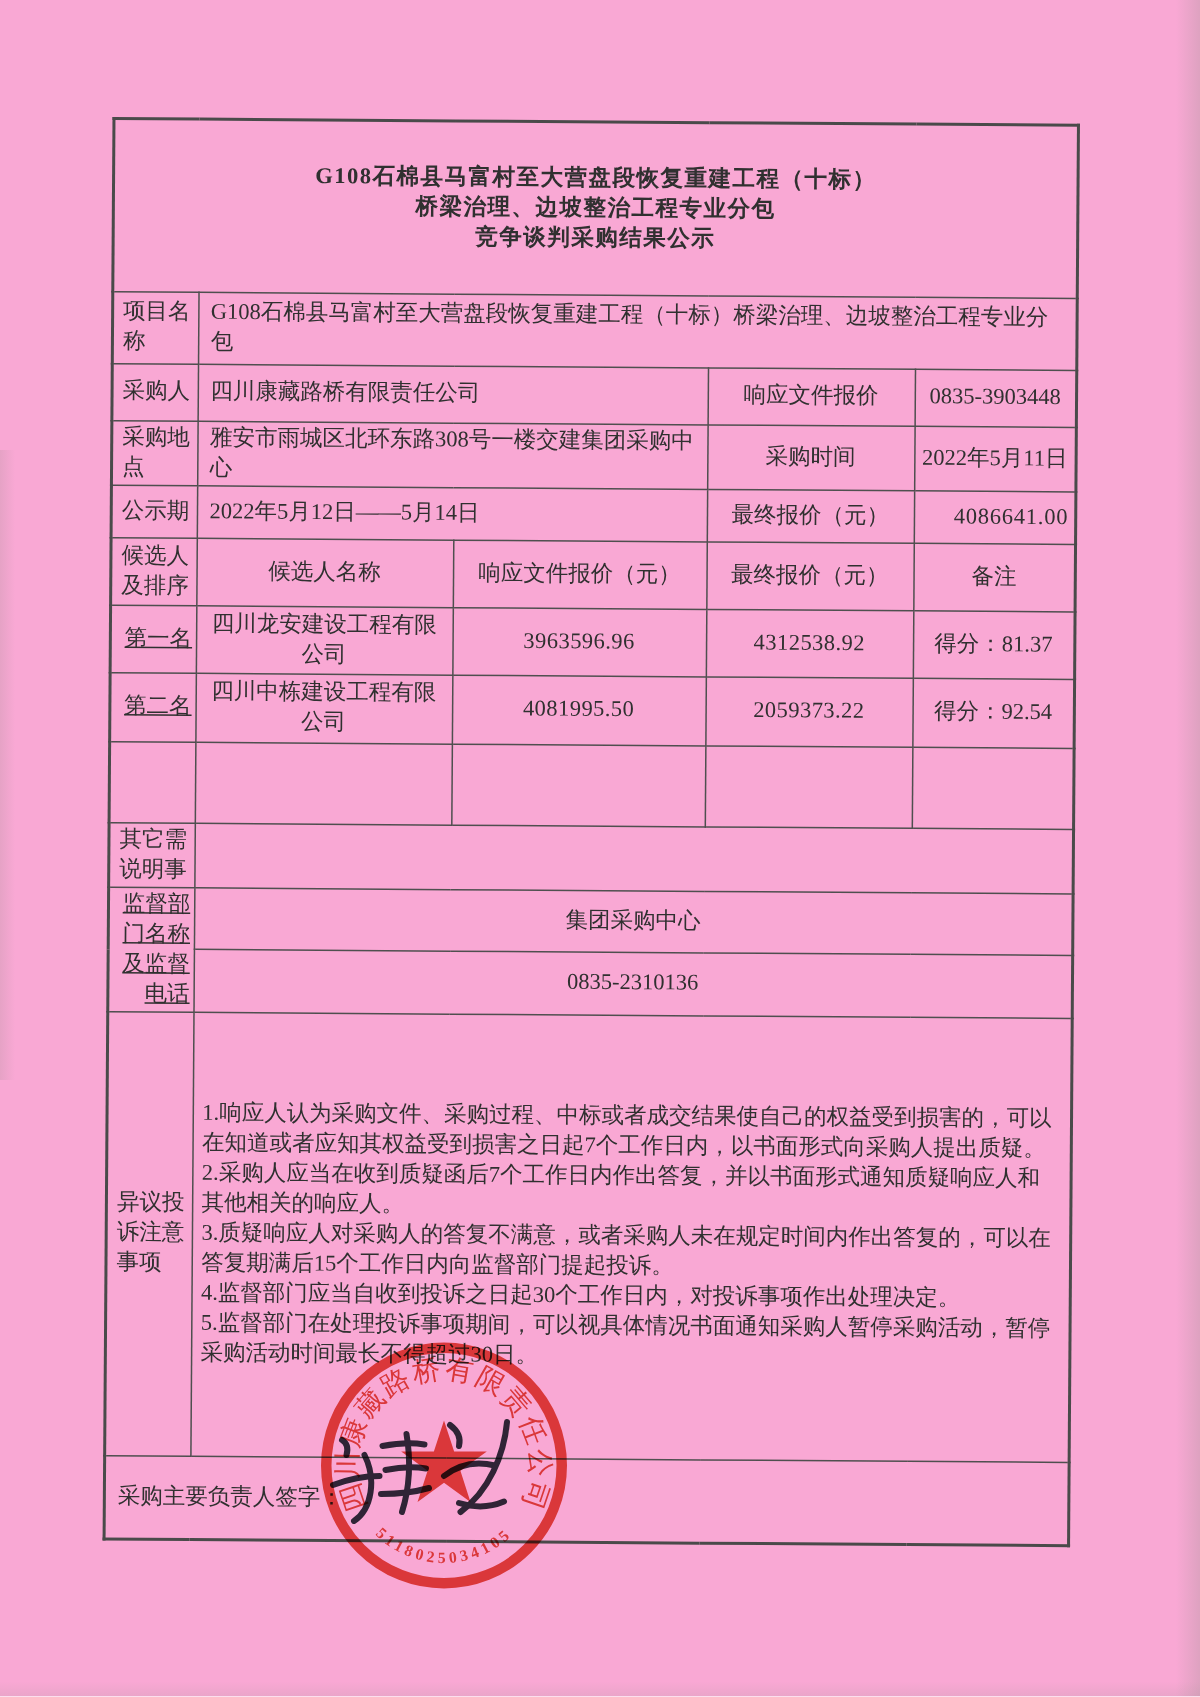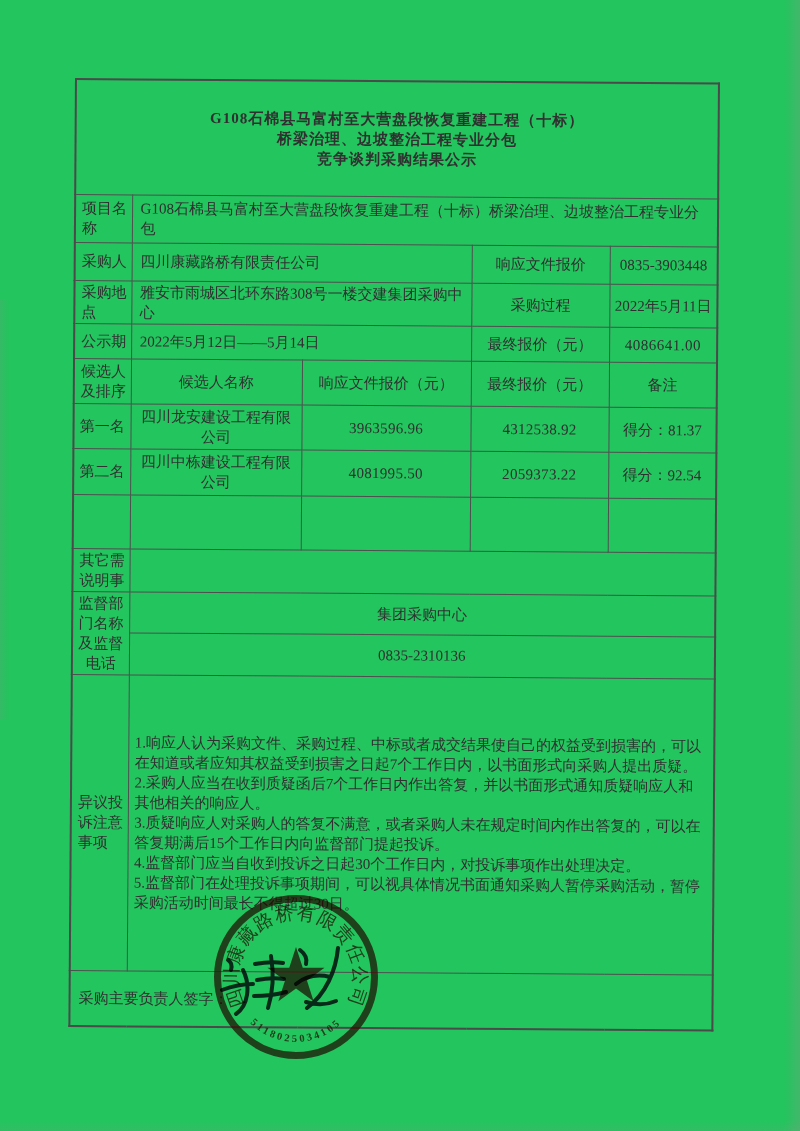--- a/index.html
+++ b/index.html
@@ -1,21 +1,21 @@
 <!DOCTYPE html>
 <html><head>
 <meta charset="utf-8">
 <style>
   * { box-sizing: border-box; margin: 0; padding: 0; }
   html,body { background:#ffffff; }
   body { font-family: "Liberation Serif", "DejaVu Serif", serif; color:#303030; }
   .page {
     position: relative;
     width: 800px; height: 1131px;
-    background: #22c55e;
+    background: #f9a8d4;
     overflow: hidden;
   }
   
   .scan-edge-right {
     position:absolute; top:0; right:0; width:16px; height:100%;
     background: linear-gradient(to right, rgba(150,146,140,0), rgba(150,146,140,0.28));
     pointer-events:none;
   }
   .scan-edge-bottom {
     position:absolute; bottom:0; left:0; width:100%; height:10px;
@@ -53,24 +53,24 @@
   .r-cand1    td { height:45px; }
   .r-cand2    td { height:46px; }
   .r-cand3    td { height:54px; }
   .r-other    td { height:35px; }
   .r-sup      td { height:39px; }
   .r-obj      td { height:296px; }
   .r-sign     td { height:56px; }
 
   .title-cell { text-align:center; font-size:21px; font-weight:600; line-height:26px; letter-spacing:1px; }
   .lab  { padding:1px 4px 1px 6px; text-align:left; }
-  .lab-c{ padding:1px 2px; text-align:center; }
+  .lab-c{ padding:1px 2px; text-align:right;text-decoration:underline; }
   .val-l{ padding:1px 6px 1px 8px; text-align:left; }
   .val-c{ padding:1px 4px; text-align:center; }
-  .small-num { font-size:13px; letter-spacing:0.5px; }
+  .small-num { font-size:13px; letter-spacing:0.5px;text-align:right; }
   .num { font-size:13.5px; letter-spacing:0.3px; }
   .cname { font-size:14px; }
   .project-val { font-size:14.5px; }
   .obj-cell { padding:4px 10px 4px 6px; font-size:15px; line-height:23.5px; text-align:left; }
   .sign-cell { text-align:left; padding-left:8px; font-size:16px; }
 
   .seal-svg {
     position:absolute; left:206px; top:887px; width:180px; height:180px;
     z-index:3; mix-blend-mode: multiply; opacity:0.9;
     pointer-events:none;
@@ -120,21 +120,21 @@
         <td class="val-c">响应文件报价</td>
         <td class="val-c">0835-3903448</td>
       </tr>
 
       <tr class="r-location">
         <td class="lab">
           <div>采购地</div>
           <div>点</div>
         </td>
         <td colspan="2" class="val-l project-val">雅安市雨城区北环东路308号一楼交建集团采购中心</td>
-        <td class="val-c">采购过程</td>
+        <td class="val-c">采购时间</td>
         <td class="val-c">2022年5月11日</td>
       </tr>
 
       <tr class="r-publicity">
         <td class="lab">公示期</td>
         <td colspan="2" class="val-l">2022年5月12日——5月14日</td>
         <td class="val-c">最终报价（元）</td>
         <td class="val-c small-num">4086641.00</td>
       </tr>
 

